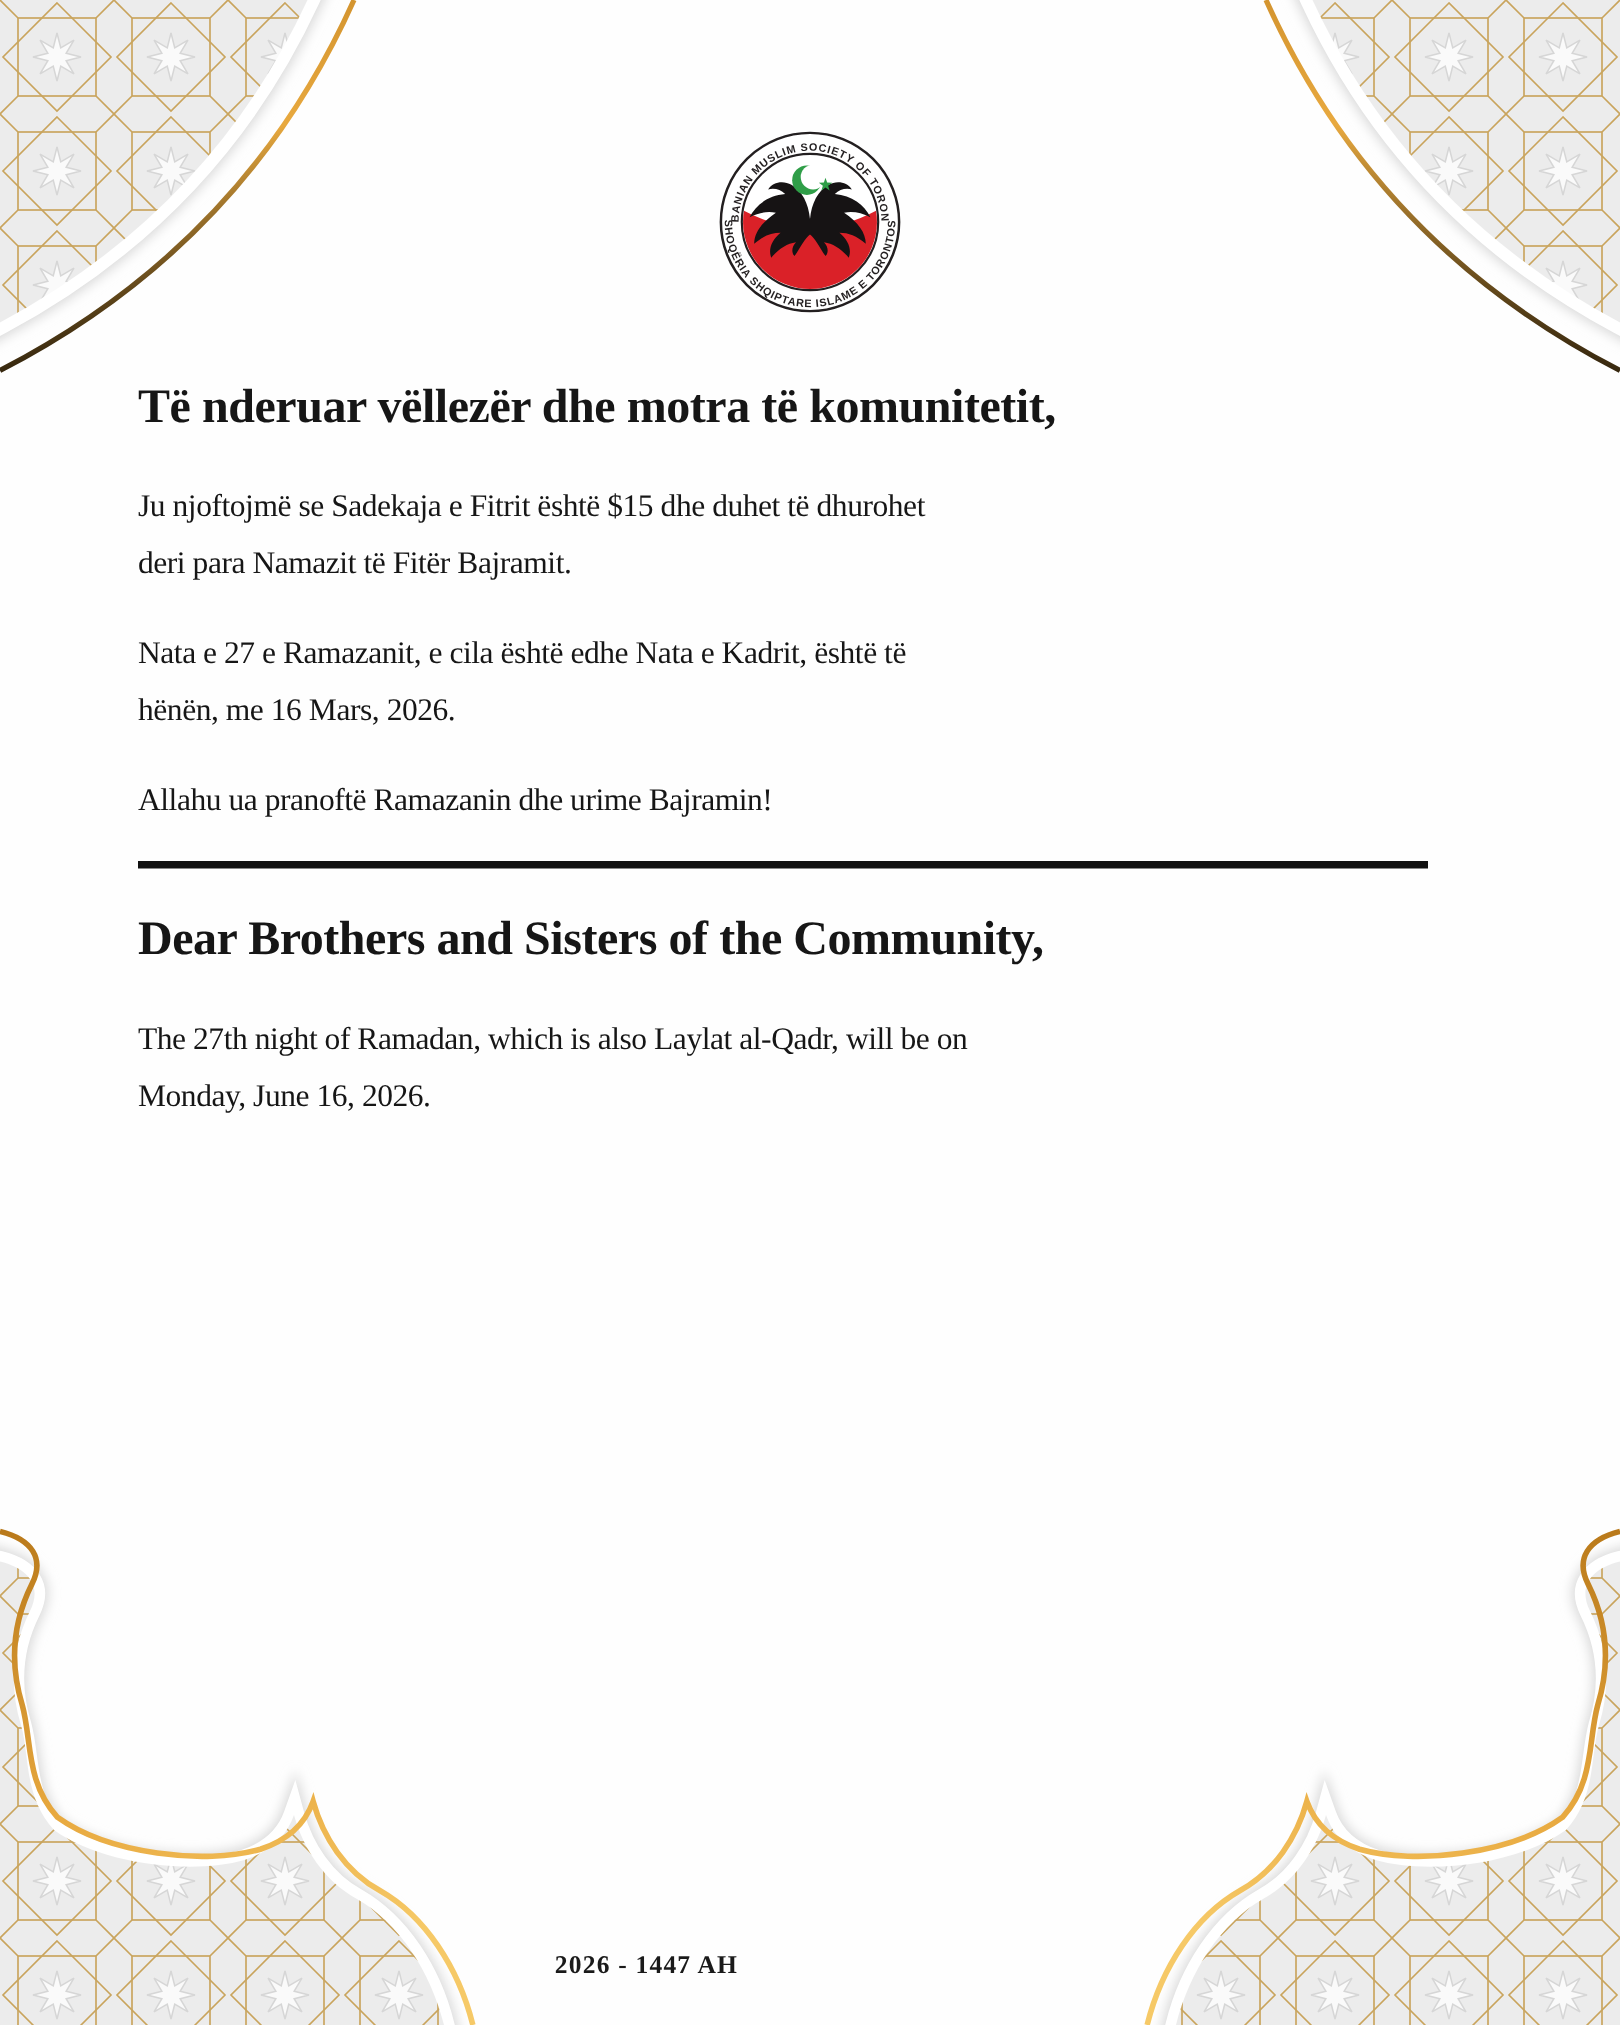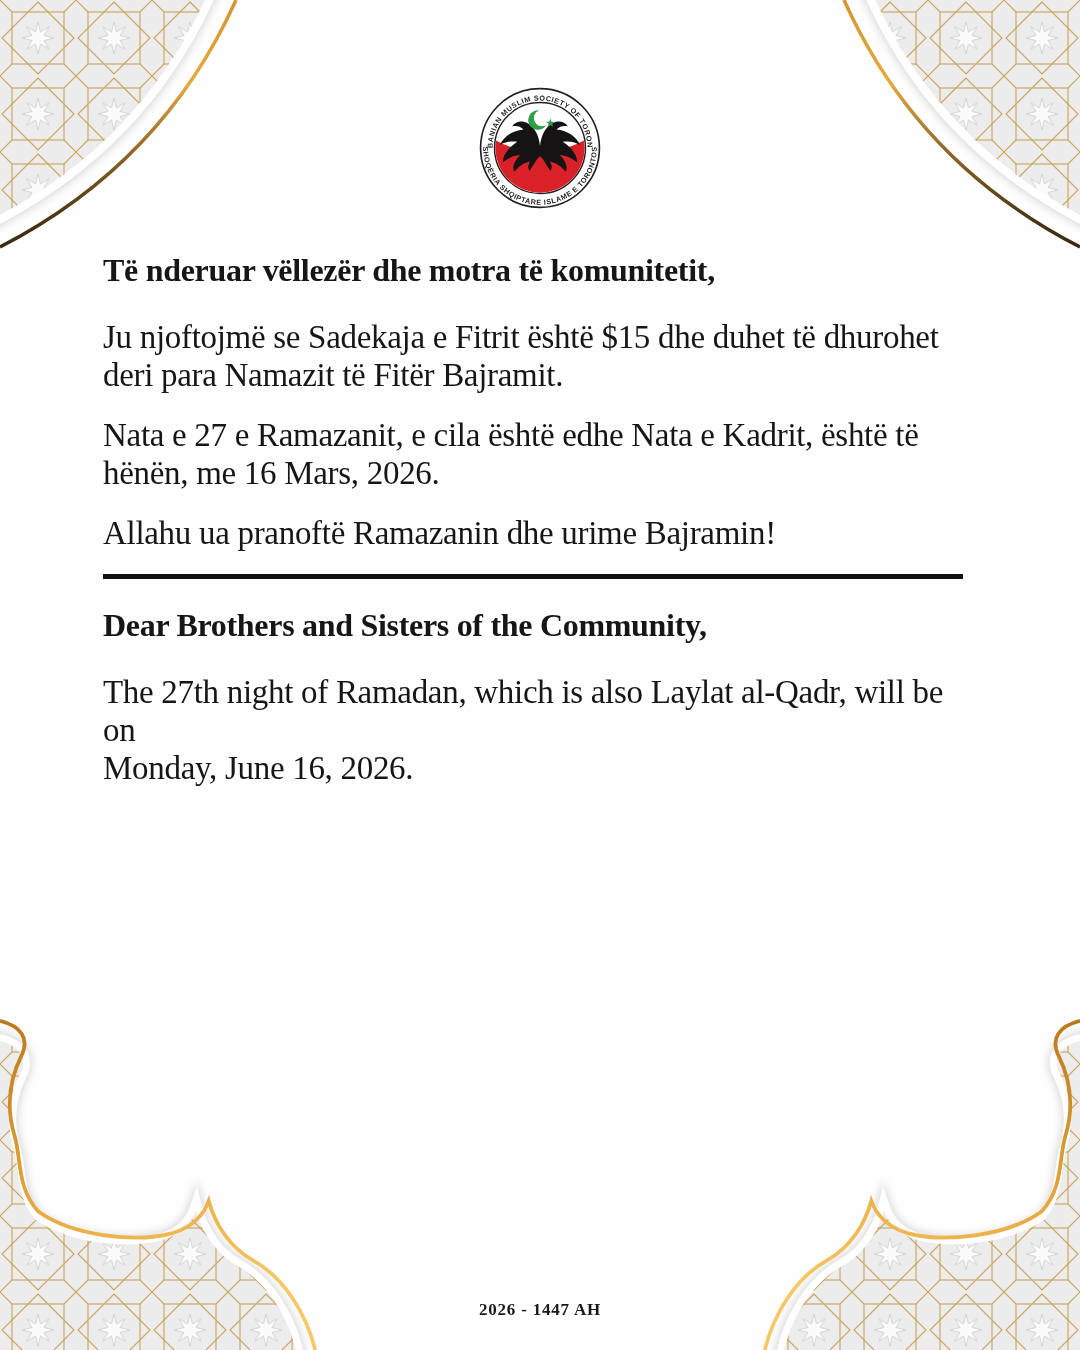--- a/index.html
+++ b/index.html
@@ -7,37 +7,37 @@
     position:relative;
     width:1080px;height:1350px;
     background:#fefefe;
     overflow:hidden;
     font-family:"Liberation Serif", serif;
     color:#161616;
   }
   .decor{position:absolute;inset:0;width:1080px;height:1350px;}
   .logo{position:absolute;left:478px;top:86px;width:124px;height:124px;}
   .content{
-    position:absolute;left:103px;top:250px;width:866px;
+    position:absolute;left:92px;top:250px;width:866px;
   }
   .content h2{
     font-size:32px;line-height:40px;font-weight:bold;
     letter-spacing:-0.3px;margin:0 0 28px 0;
   }
   .content p{
-    font-size:33px;line-height:38px;font-weight:normal;
+    font-size:21px;line-height:38px;font-weight:normal;
     letter-spacing:-0.3px;margin:0 0 22px 0;
     white-space:pre-line;
   }
   .divider{
     border:none;height:5px;background:#111111;
     width:860px;margin:20px 0 26px 0;
   }
   .footer{
-    position:absolute;left:0;top:1300px;width:1080px;
+    position:absolute;left:0;top:1300px;width:862px;
     text-align:center;font-size:17px;font-weight:bold;
     letter-spacing:0.8px;color:#1a1a1a;
     font-family:"Liberation Serif", serif;
   }
 </style>
 </head>
 <body>
 
 <div class="poster">
 

